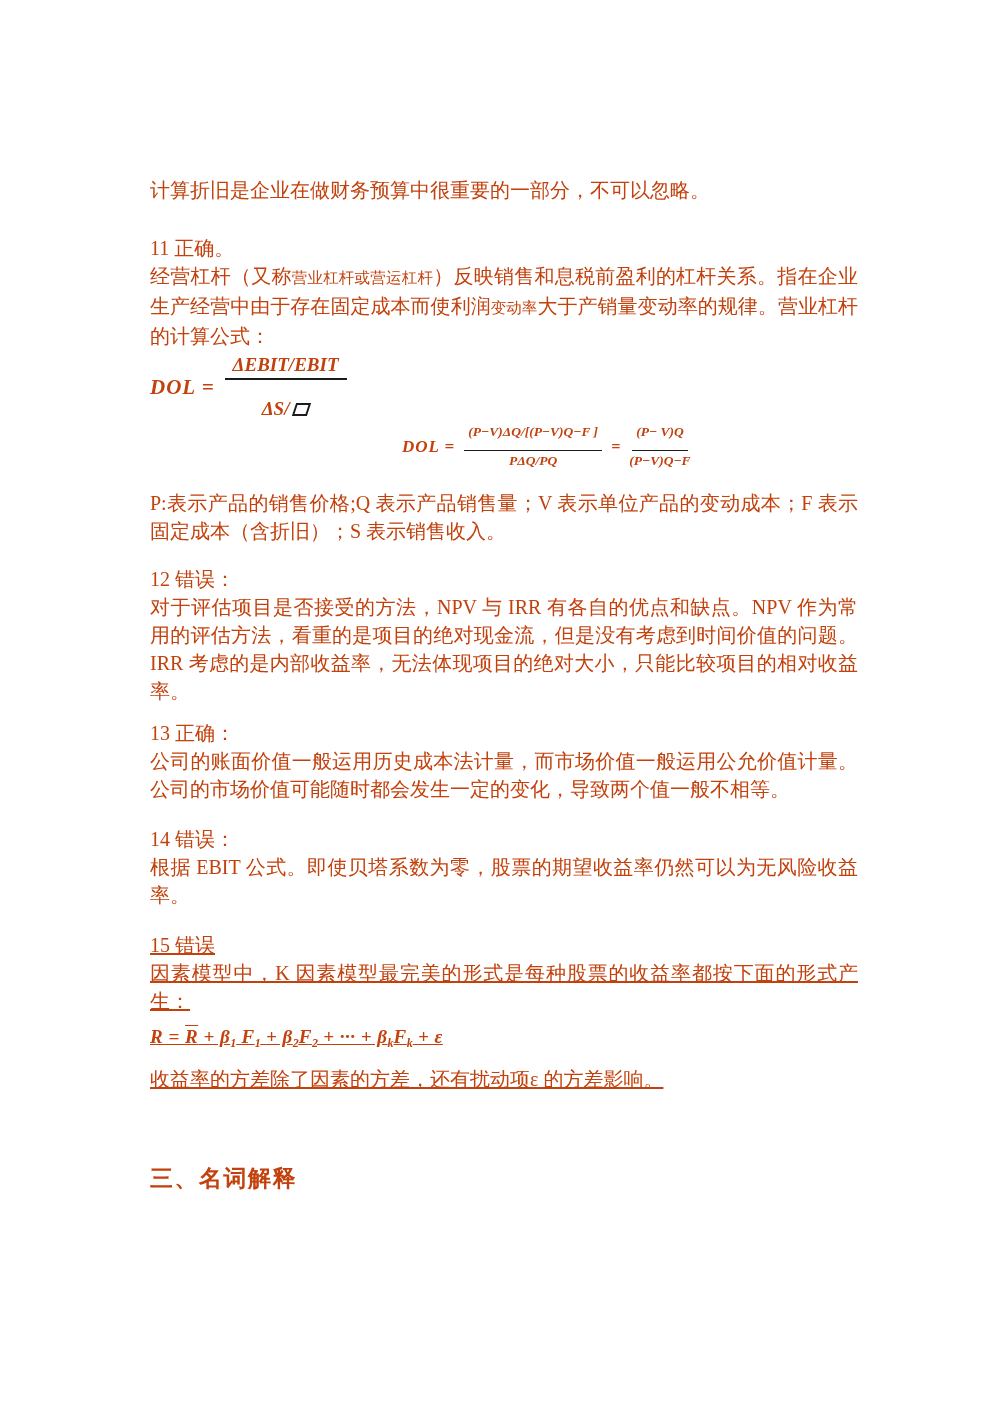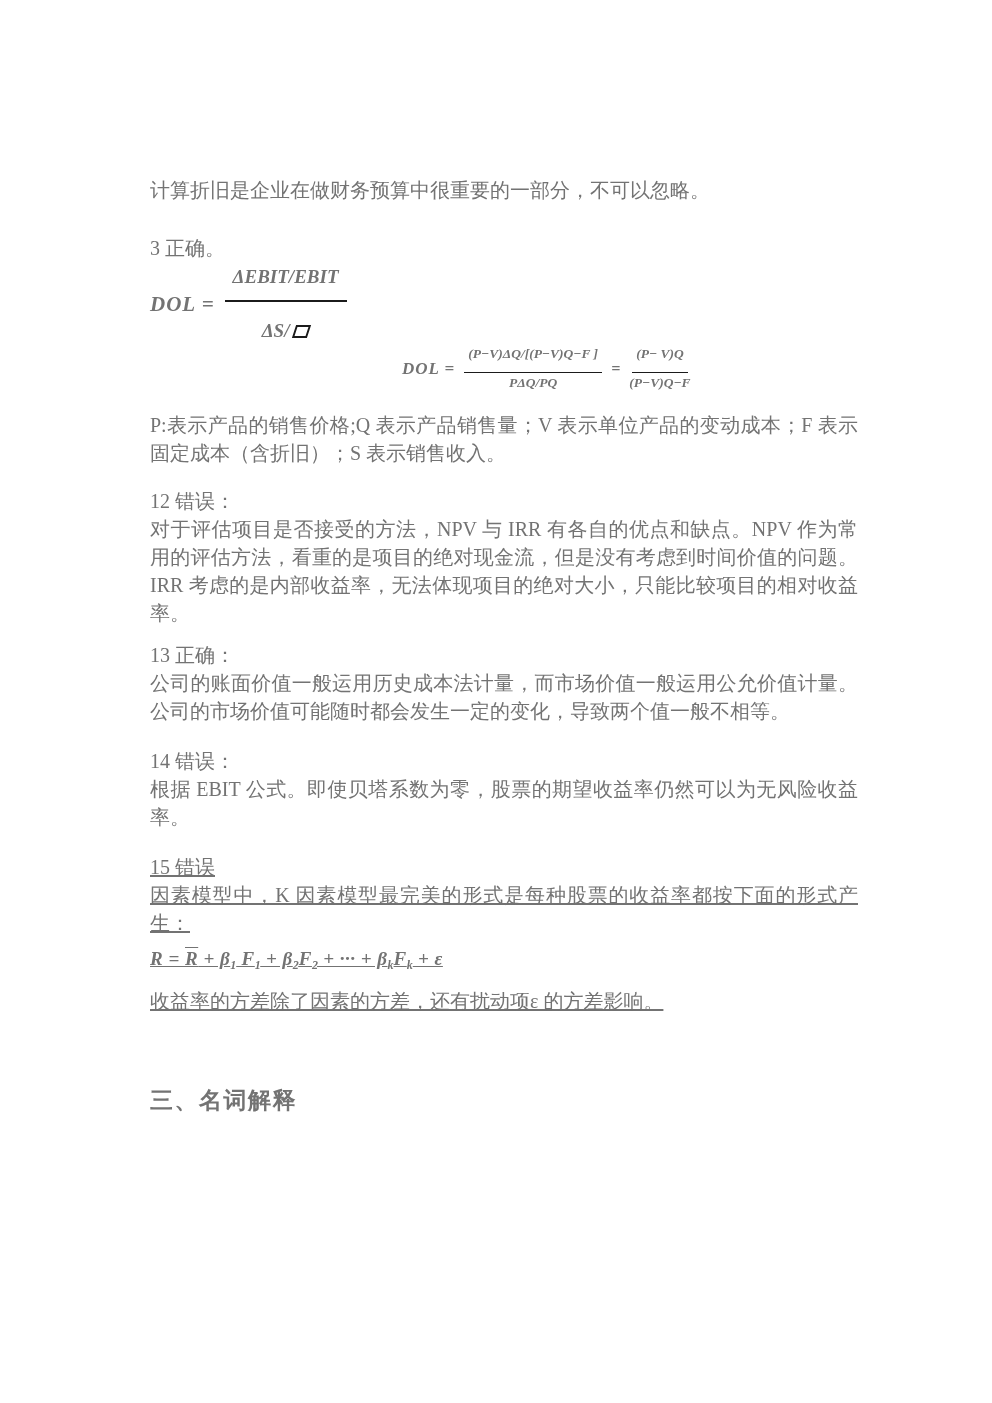--- a/index.html
+++ b/index.html
@@ -1,21 +1,21 @@
 <!DOCTYPE html>
 <html><head>
 <meta charset="utf-8">
 <style>
   * { margin:0; padding:0; box-sizing:border-box; }
   html,body { background:#ffffff; }
   .page {
     position:relative;
     width:992px; height:1403px;
     background:#ffffff;
-    color:#737373;
+    color:#c2410c;
     font-family:"Liberation Serif","DejaVu Serif",serif;
     overflow:hidden;
   }
   .content {
     position:absolute; left:150px; top:176px; width:708px;
   }
   .body-text {
     font-size:20px; line-height:28px;
     text-align:justify; text-justify:inter-ideograph;
   }
@@ -29,21 +29,21 @@
   .block-15 { margin-top:22px;text-decoration:underline; }
 
   
   .formula1 {
     display:flex; align-items:center;
     font-style:italic; font-weight:bold;
     margin-top:4px;
   }
   .f1-lhs { font-size:21px; letter-spacing:1px; margin-right:10px; }
   .frac { display:inline-flex; flex-direction:column; align-items:center; text-align:center; }
-  .formula1 .num { font-size:19px; border-bottom:2px solid #1b1b1b; padding:0 8px 12px 8px; }
+  .formula1 .num { font-size:19px; border-bottom:2px solid #1b1b1b; padding:0 8px 2px 8px; }
   .formula1 .den { font-size:19px; padding-top:18px; display:flex; align-items:center; }
   .tofu {
     display:inline-block; width:15px; height:13px;
     border:2px solid #1b1b1b; transform:skewX(-18deg);
     margin-left:5px;
   }
 
   
   .formula2 {
     display:flex; align-items:center;
@@ -72,21 +72,22 @@
 </style>
 </head>
 <body>
 
 <div class="page">
   <div class="content">
 
     <p class="body-text">计算折旧是企业在做财务预算中很重要的一部分，不可以忽略。</p>
 
     <div class="block-11">
-      <p class="body-text">3 正确。</p>
+      <p class="body-text">11 正确。</p>
+      <p class="body-text"><span>经营杠杆（又称</span><span class="small-run">营业杠杆或营运杠杆</span><span>）反映销售和息税前盈利的杠杆关系。指在企业生产经营中由于存在固定成本而使利润</span><span class="small-run">变动率</span><span>大于产销量变动率的规律。营业杠杆的计算公式：</span></p>
     </div>
 
     <div class="formula1">
       <span class="f1-lhs">DOL =</span>
       <span class="frac">
         <span class="num">ΔEBIT/EBIT</span>
         <span class="den">
             <span>ΔS/</span>
             <span class="tofu"></span>
           </span>

